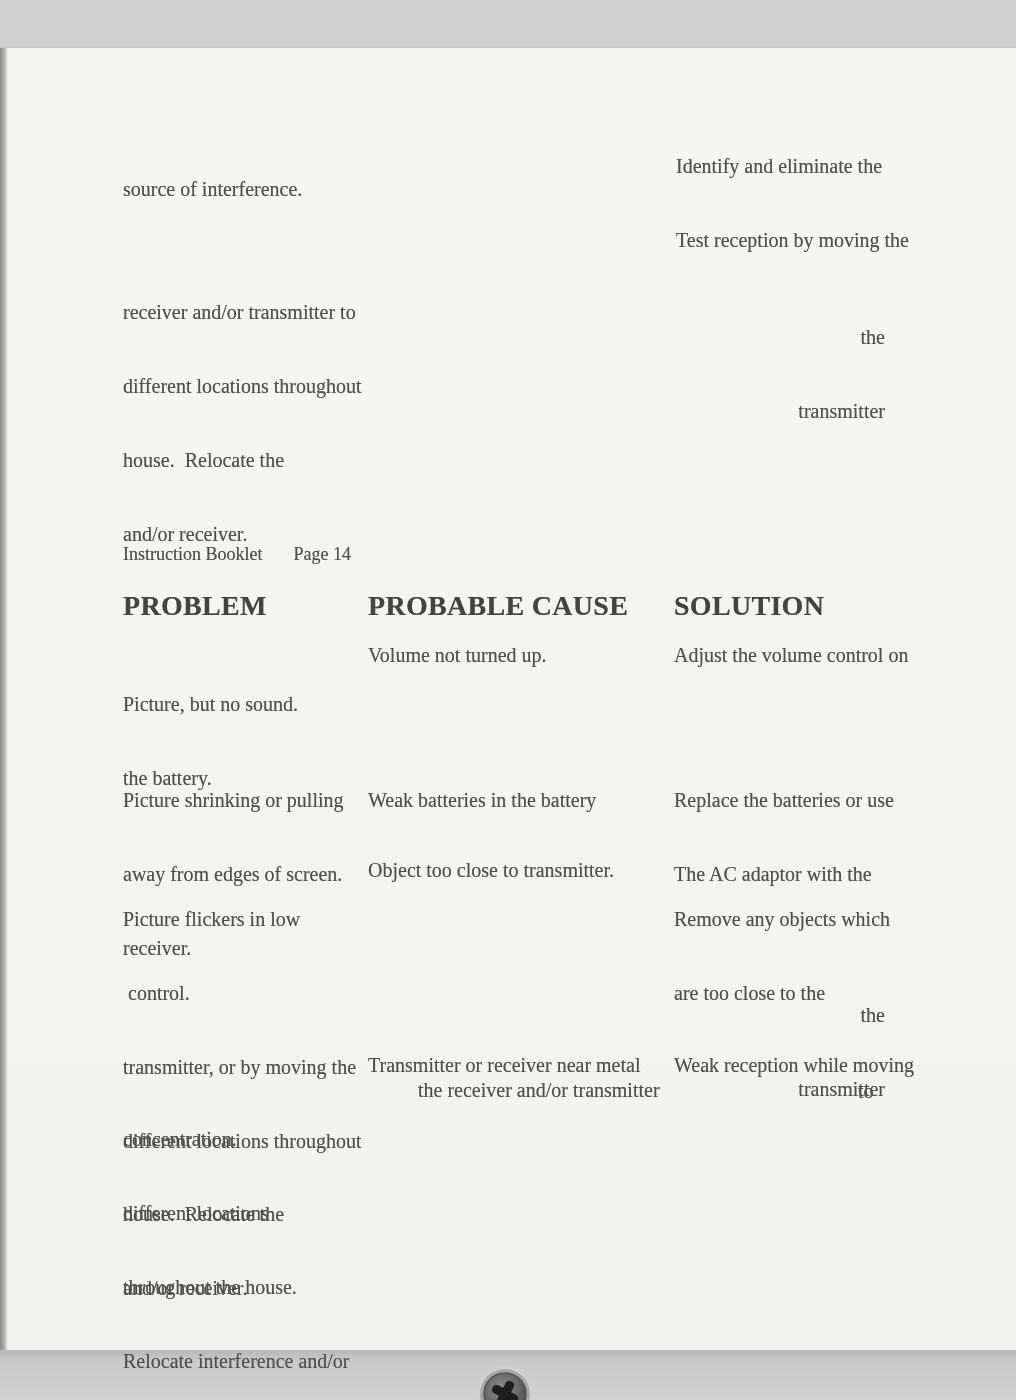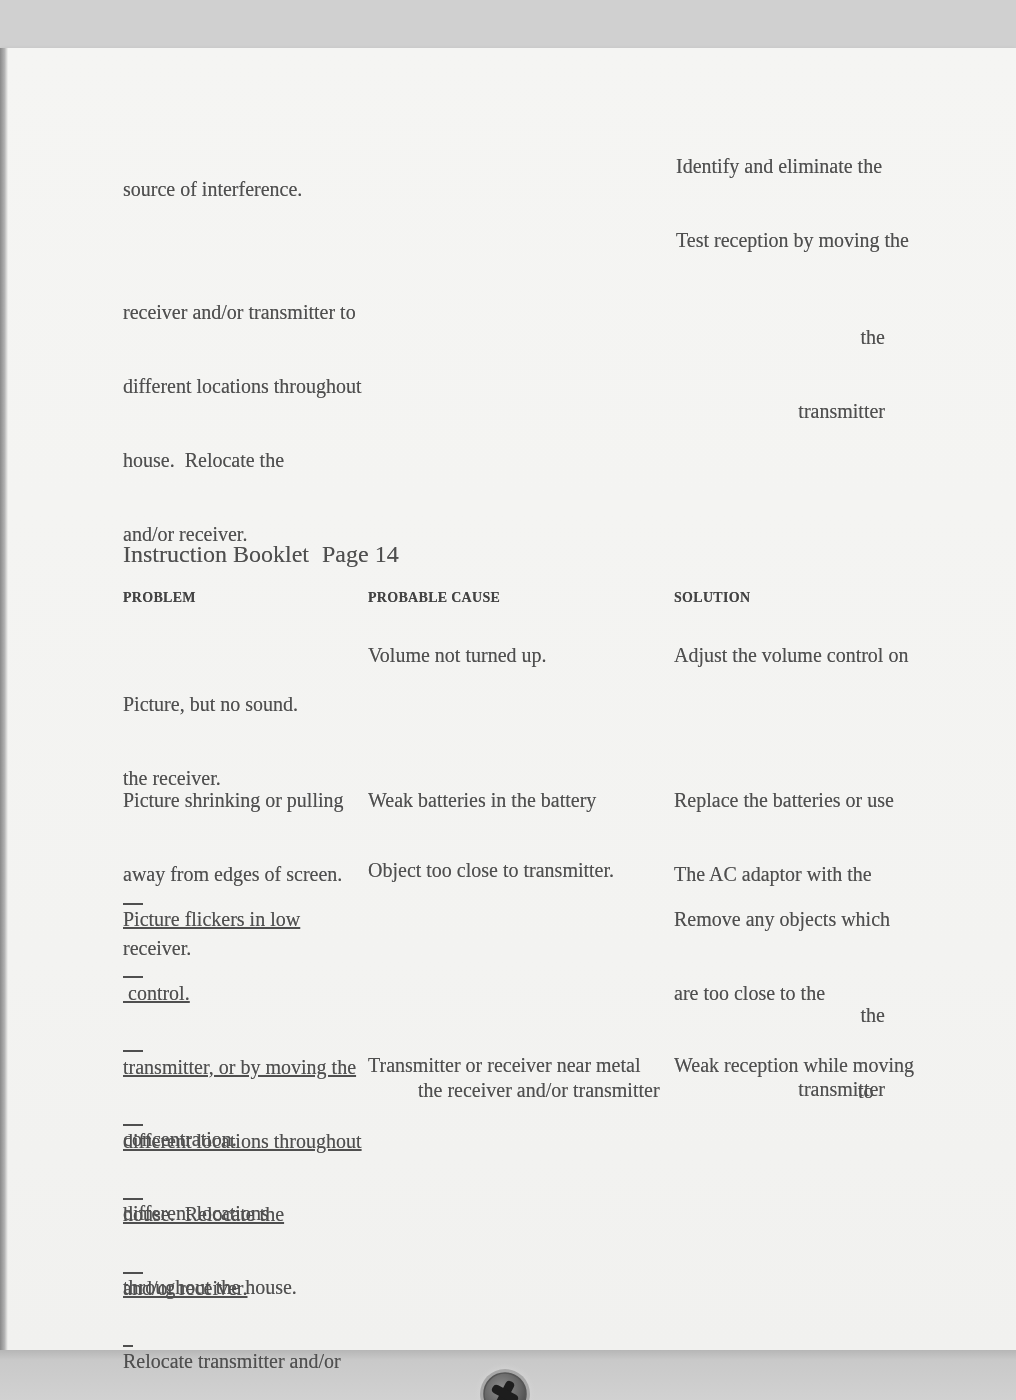--- a/index.html
+++ b/index.html
@@ -37,32 +37,32 @@
     line-height: 24.6px;
     color: #4f4f4f;
     white-space: pre;
     text-shadow: 0 0 0.5px rgba(90,90,90,0.6);
   }
   .block div { white-space: pre; }
   .right { text-align: right; }
 
   .hdr {
     position: absolute;
-    font-size: 14px;
+    font-size: 28px;
     font-weight: 700;
     letter-spacing: 0.3px;
     color: #434343;
     white-space: pre;
     text-shadow: 0 0 0.5px rgba(70,70,70,0.6);
   }
 
   .booklet-row {
     position: absolute; left: 123px; top: 494px;
-    display: flex; gap: 13px;
-    font-size: 24px; line-height: 24.6px; color: #4f4f4f;
+    display: flex; gap: 31px;
+    font-size: 18px; line-height: 24.6px; color: #4f4f4f;
     text-shadow: 0 0 0.5px rgba(90,90,90,0.6);
   }
 
   .screw { position: absolute; left: 473px; top: 1313px; width: 64px; height: 64px; }
 </style>
 </head>
 <body>
 
 <div class="stage">
 
@@ -92,39 +92,39 @@
     <span>Instruction Booklet</span>
     <span>Page 14</span>
   </div>
 
   <div class="hdr" style="left:123px; top:542px;">PROBLEM</div>
   <div class="hdr" style="left:368px; top:542px;">PROBABLE CAUSE</div>
   <div class="hdr" style="left:674px; top:542px;">SOLUTION</div>
 
   <div class="block" style="left:123px; top:595px;">
     <div>Picture, but no sound.</div>
-    <div>the receiver.</div>
+    <div>the battery.</div>
   </div>
   <div class="line" style="left:368px; top:595px;">Volume not turned up.</div>
   <div class="line" style="left:674px; top:595px;">Adjust the volume control on</div>
 
   <div class="block" style="left:123px; top:691px;">
     <div>Picture shrinking or pulling</div>
     <div>away from edges of screen.</div>
     <div>receiver.</div>
   </div>
   <div class="block" style="left:368px; top:691px;">
     <div>Weak batteries in the battery</div>
   </div>
   <div class="block" style="left:674px; top:691px;">
     <div>Replace the batteries or use</div>
     <div>The AC adaptor with the</div>
   </div>
 
-  <div class="block" style="left:123px; top:810px;text-decoration:underline;">
+  <div class="block" style="left:123px; top:810px;">
     <div>Picture flickers in low</div>
     <div> control.</div>
     <div>transmitter, or by moving the</div>
     <div>different locations throughout</div>
     <div>house.  Relocate the</div>
     <div>and/or receiver.</div>
   </div>
   <div class="line" style="left:368px; top:810px;font-family:Liberation Serif, serif;">Object too close to transmitter.</div>
   <div class="block" style="left:674px; top:810px;">
     <div>Remove any objects which</div>
@@ -136,21 +136,21 @@
   </div>
 
   <div class="line" style="left:418px; top:1030px;">the receiver and/or transmitter</div>
   <div class="line" style="left:368px; top:1005px;">Transmitter or receiver near metal</div>
   <div class="line" style="left:674px; top:1005px;">Weak reception while moving</div>
   <div class="line" style="left:858px; top:1031px;">to</div>
   <div class="block" style="left:123px; top:1030px;">
     <div>concentration.</div>
     <div>different locations</div>
     <div>throughout the house.</div>
-    <div>Relocate transmitter and/or</div>
+    <div>Relocate interference and/or</div>
     <div>receiver.</div>
   </div>
 
   <svg class="screw" viewBox="0 0 64 64">
     <defs>
       <radialGradient id="halo" cx="50%" cy="50%" r="50%">
         <stop offset="60%" stop-color="#dcdcdc"></stop>
         <stop offset="100%" stop-color="#d1d1d1" stop-opacity="0"></stop>
       </radialGradient>
       <radialGradient id="head" cx="42%" cy="38%" r="65%">

